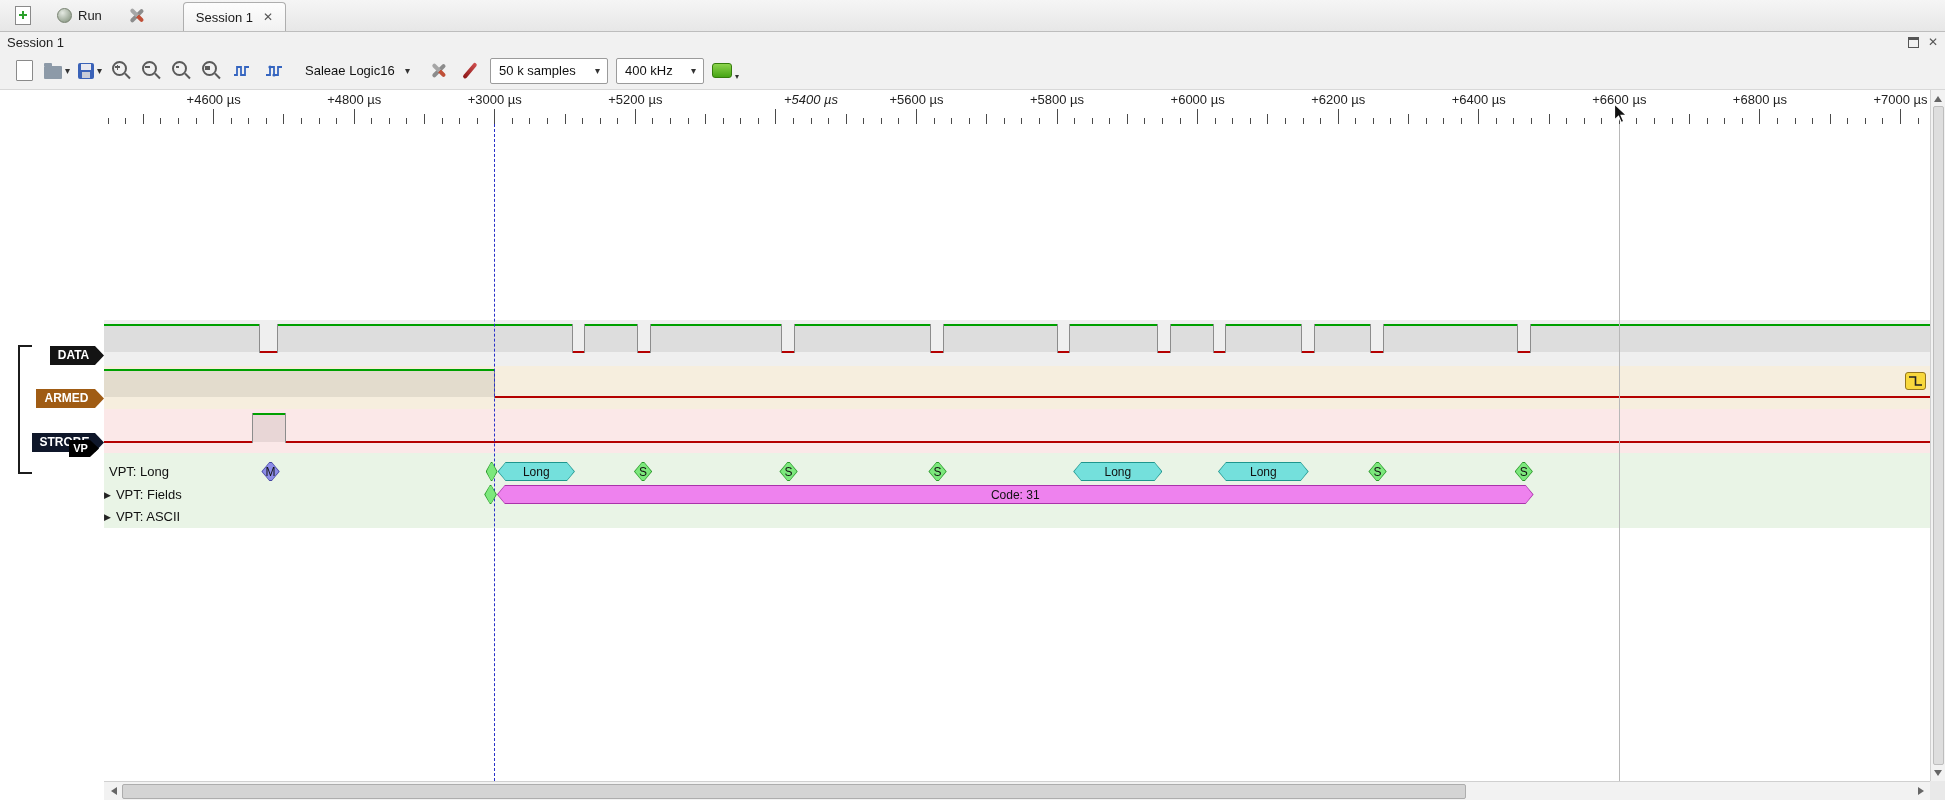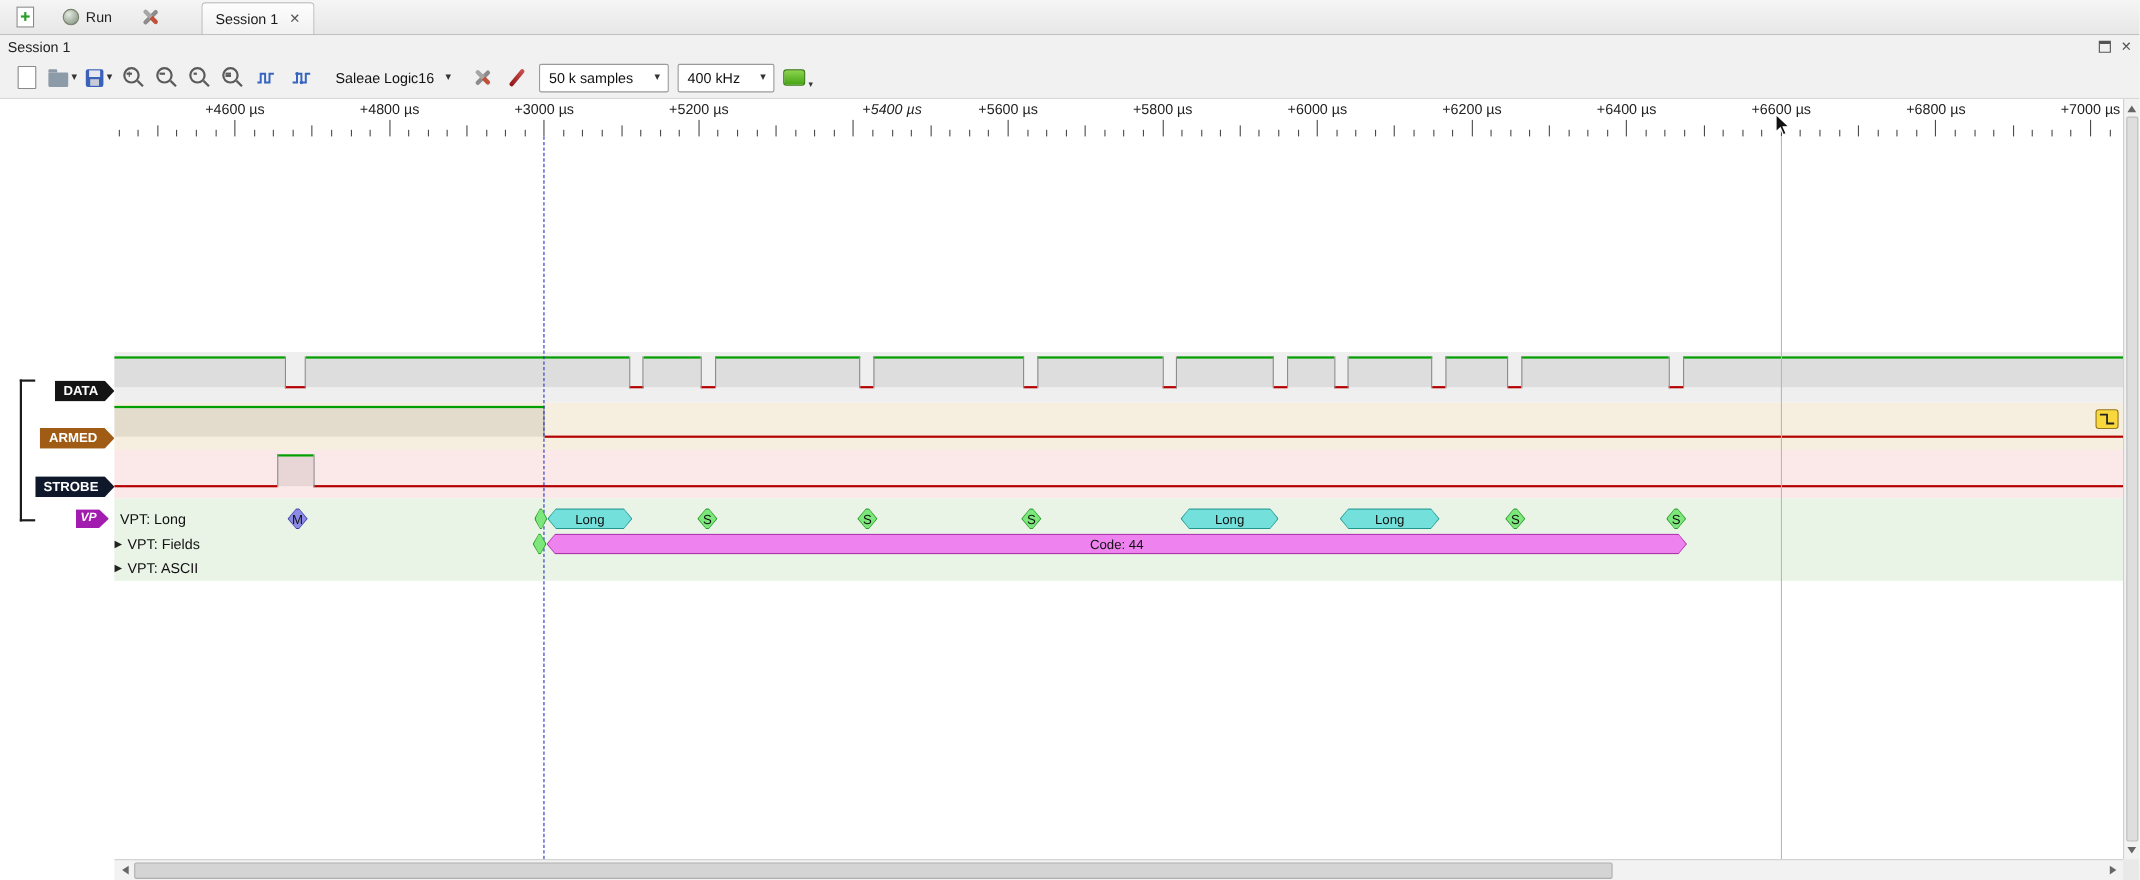--- a/index.html
+++ b/index.html
@@ -409,29 +409,29 @@
     <div class="ann" style="position: absolute; left: 1368.42px; top: 462px; width: 18.2741px; height: 19px; background: rgb(40, 152, 40); clip-path: polygon(0px 50%, 8px 0px, calc(100% - 8px) 0px, 100% 50%, calc(100% - 8px) 100%, 8px 100%);">
       <div class="annin" style="position: absolute; left: 1px; top: 1px; width: 16.2741px; height: 17px; background: rgb(124, 232, 124); clip-path: polygon(0px 50%, 6.8px 0px, calc(100% - 6.8px) 0px, 100% 50%, calc(100% - 6.8px) 100%, 6.8px 100%);">S</div>
     </div>
     <div class="ann" style="position: absolute; left: 1514.62px; top: 462px; width: 18.2741px; height: 19px; background: rgb(40, 152, 40); clip-path: polygon(0px 50%, 8px 0px, calc(100% - 8px) 0px, 100% 50%, calc(100% - 8px) 100%, 8px 100%);">
       <div class="annin" style="position: absolute; left: 1px; top: 1px; width: 16.2741px; height: 17px; background: rgb(124, 232, 124); clip-path: polygon(0px 50%, 6.8px 0px, calc(100% - 6.8px) 0px, 100% 50%, calc(100% - 6.8px) 100%, 6.8px 100%);">S</div>
     </div>
     <div class="ann" style="position: absolute; left: 484.241px; top: 485px; width: 12.6513px; height: 19px; background: rgb(40, 152, 40); clip-path: polygon(0px 50%, 5.69307px 0px, calc(100% - 5.69307px) 0px, 100% 50%, calc(100% - 5.69307px) 100%, 5.69307px 100%);">
       <div class="annin" style="position: absolute; left: 1px; top: 1px; width: 10.6513px; height: 17px; background: rgb(124, 232, 124); clip-path: polygon(0px 50%, 4.49307px 0px, calc(100% - 4.49307px) 0px, 100% 50%, calc(100% - 4.49307px) 100%, 4.49307px 100%);"></div>
     </div>
     <div class="ann" style="position: absolute; left: 496.892px; top: 485px; width: 1036.7px; height: 19px; background: rgb(170, 50, 170); clip-path: polygon(0px 50%, 8px 0px, calc(100% - 8px) 0px, 100% 50%, calc(100% - 8px) 100%, 8px 100%);">
-      <div class="annin" style="position: absolute; left: 1px; top: 1px; width: 1034.7px; height: 17px; background: rgb(238, 130, 238); clip-path: polygon(0px 50%, 6.8px 0px, calc(100% - 6.8px) 0px, 100% 50%, calc(100% - 6.8px) 100%, 6.8px 100%);">Code: 44</div>
+      <div class="annin" style="position: absolute; left: 1px; top: 1px; width: 1034.7px; height: 17px; background: rgb(238, 130, 238); clip-path: polygon(0px 50%, 6.8px 0px, calc(100% - 6.8px) 0px, 100% 50%, calc(100% - 6.8px) 100%, 6.8px 100%);">Code: 31</div>
     </div>
   </div>
 
 <div class="bracket"></div>
 <div class="tag" style="left: 50px; top: 346px; width: 54px; background: rgb(20, 20, 20);">DATA</div>
 <div class="tag" style="left: 36px; top: 389px; width: 68px; background: rgb(160, 92, 20);">ARMED</div>
 <div class="tag" style="left: 32px; top: 433px; width: 72px; background: #0f172a; text-align: center;">STROBE</div>
-<div class="tag vp" style="left: 69px; top: 463px; width: 30px; background: #a21caf; font-style: italic;">VP</div>
+<div class="tag vp" style="left: 69px; top: 440px; width: 30px; background: #000000;">VP</div>
 
 <div class="declabel" style="left:109px;top:462px;height:19px">
   <span>VPT: Long</span>
 </div>
 <div class="declabel" style="left:104px;top:485px;height:19px">
   <span class="exp">▶</span>
   <span>VPT: Fields</span>
 </div>
 <div class="declabel" style="left:104px;top:507px;height:19px">
   <span class="exp">▶</span>

